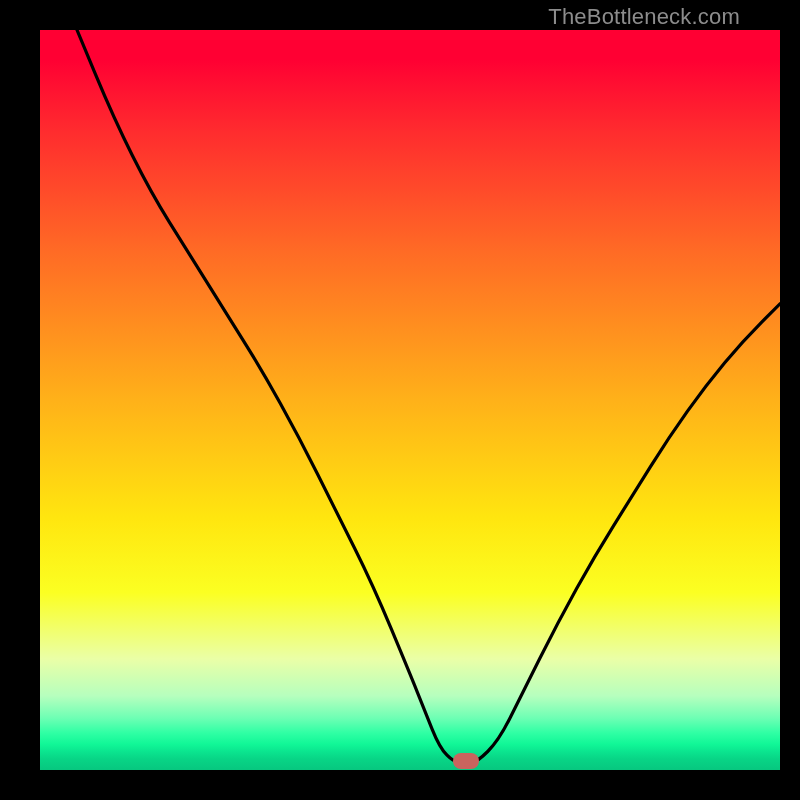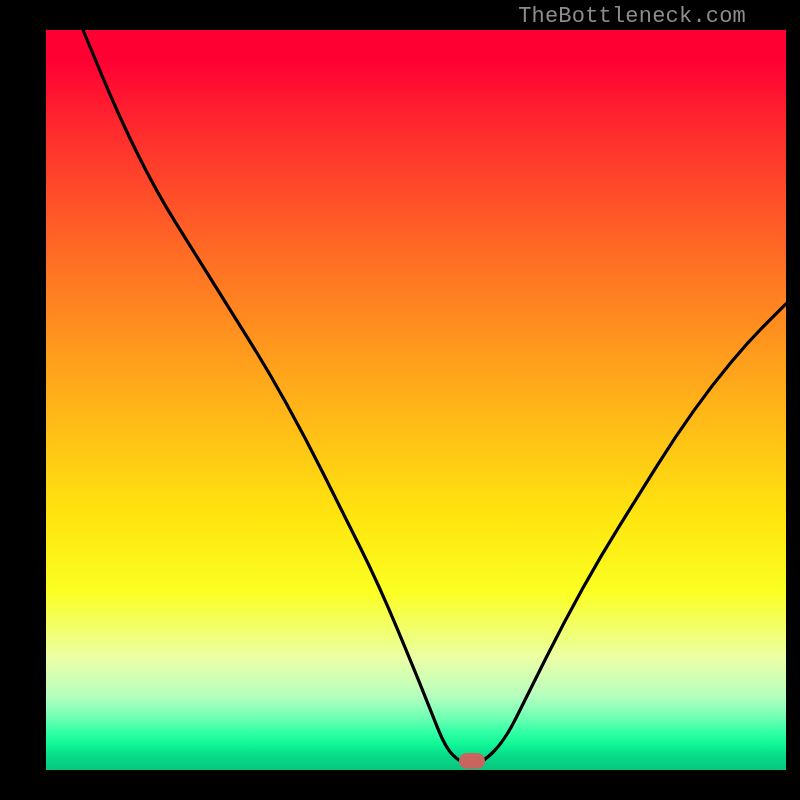--- a/index.html
+++ b/index.html
@@ -7,25 +7,24 @@
     padding: 0;
     width: 800px;
     height: 800px;
     background: #000;
     overflow: hidden;
     font-family: Arial, Helvetica, sans-serif;
   }
   .frame {
     position: absolute;
     top: 0;
-    left: 16px;
+    left: 10px;
     width: 740px;
     height: 800px;
     background: #000;
-    font-family: Liberation Mono, monospace;
   }
   .plot {
     position: absolute;
     top: 30px;
     left: 30px;
     width: 740px;
     height: 740px;
   }
   .gradient {
     position: absolute;

